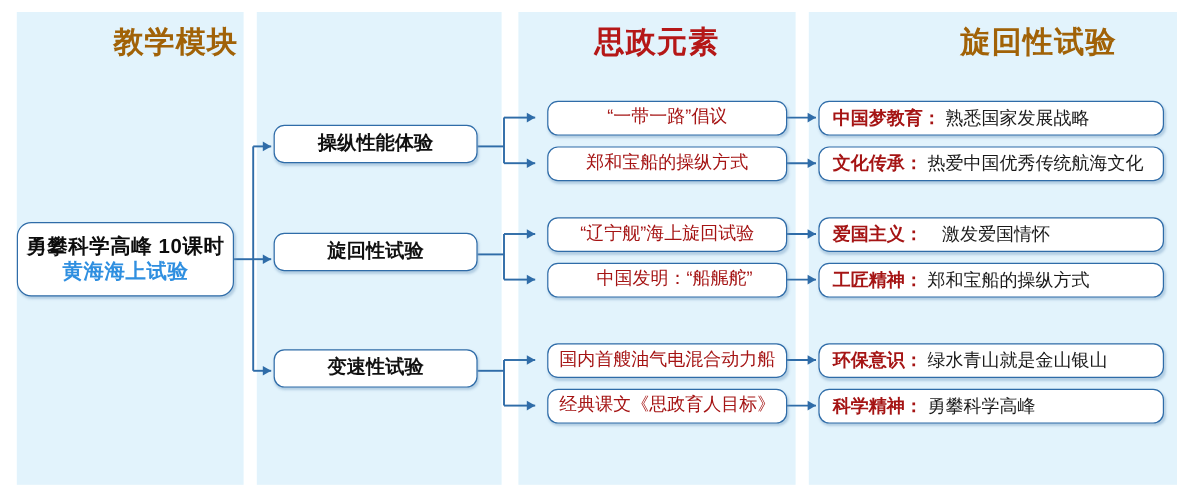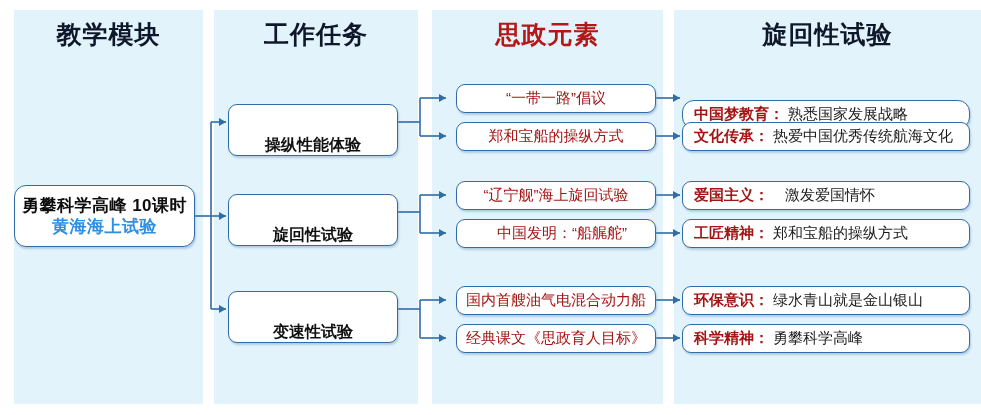--- a/index.html
+++ b/index.html
@@ -17,21 +17,21 @@
   #panel-1{left:14px;top:10px;width:189px;height:394px;}
   #panel-2{left:214px;top:10px;width:204px;height:394px;}
   #panel-3{left:432px;top:10px;width:231px;height:394px;}
   #panel-4{left:674px;top:10px;width:307px;height:394px;}
 
   
   .col-head{
     position:absolute;text-align:center;font-weight:bold;
     font-size:25px;letter-spacing:1px;white-space:nowrap;
   }
-  .col-head.navy{color:#0f172a;}
+  .col-head.navy{color:#a16207;padding-left:38px;}
   .col-head.red{color:#b51717;}
   #head-1{left:14px;top:18px;width:189px;}
   #head-2{left:214px;top:18px;width:204px;}
   #head-3{left:432px;top:18px;width:231px;}
   #head-4{left:674px;top:18px;width:307px;}
 
   
   #connectors{position:absolute;left:0;top:0;width:981px;height:415px;}
 
   
@@ -51,57 +51,56 @@
   
   #node-root{
     left:14px;top:185px;width:181px;height:62px;
     border-radius:12px;
     flex-direction:column;
   }
   #node-root .l1{font-size:17px;font-weight:bold;color:#0d0d0d;letter-spacing:.5px;}
   #node-root .l2{font-size:17px;font-weight:bold;color:#2f8fe0;letter-spacing:.5px;}
 
   
-  .task{left:228px;width:170px;height:52px;font-size:16px;font-weight:bold;color:#111111;align-items:flex-end;}
+  .task{left:228px;width:170px;height:32px;font-size:16px;font-weight:bold;color:#111111;}
   #node-task-0{top:104px;}
   #node-task-1{top:194px;}
   #node-task-2{top:291px;}
 
   
   .elem{left:456px;width:200px;height:29px;font-size:15px;font-weight:normal;color:#a51414;}
   #node-elem-0{top:84px;}
   #node-elem-1{top:122px;}
   #node-elem-2{top:181px;}
   #node-elem-3{top:219px;padding-left:12px;}
   #node-elem-4{top:286px;}
   #node-elem-5{top:324px;}
 
   
   .goal{left:682px;width:288px;height:29px;font-size:15px;justify-content:flex-start;padding-left:11px;}
   .goal .key{font-weight:bold;color:#a51414;}
   .goal .val{color:#1a1a1a;margin-left:4px;}
-  #node-goal-0{top:100px;border-radius:12px;}
+  #node-goal-0{top:84px;}
   #node-goal-1{top:122px;}
   #node-goal-2{top:181px;gap:12px;}
   #node-goal-3{top:219px;}
   #node-goal-4{top:286px;}
   #node-goal-5{top:324px;}
 </style>
 </head>
 <body>
 
 <div class="stage">
 
   <div class="panel" id="panel-1"></div>
   <div class="panel" id="panel-2"></div>
   <div class="panel" id="panel-3"></div>
   <div class="panel" id="panel-4"></div>
 
   <div class="col-head navy" id="head-1">教学模块</div>
-  <div class="col-head navy" id="head-2">工作任务</div>
   <div class="col-head red" id="head-3">思政元素</div>
   <div class="col-head navy" id="head-4">旋回性试验</div>
 
   <svg id="connectors" viewBox="0 0 981 415">
     <g fill="none" stroke="#2f6ca8" stroke-width="1.6">
 
       <path d="M195,216 L211,216"></path>
       <path d="M211,122 L211,309"></path>
       <path d="M211,122 L226,122"></path>
       <path d="M211,216 L226,216"></path>

